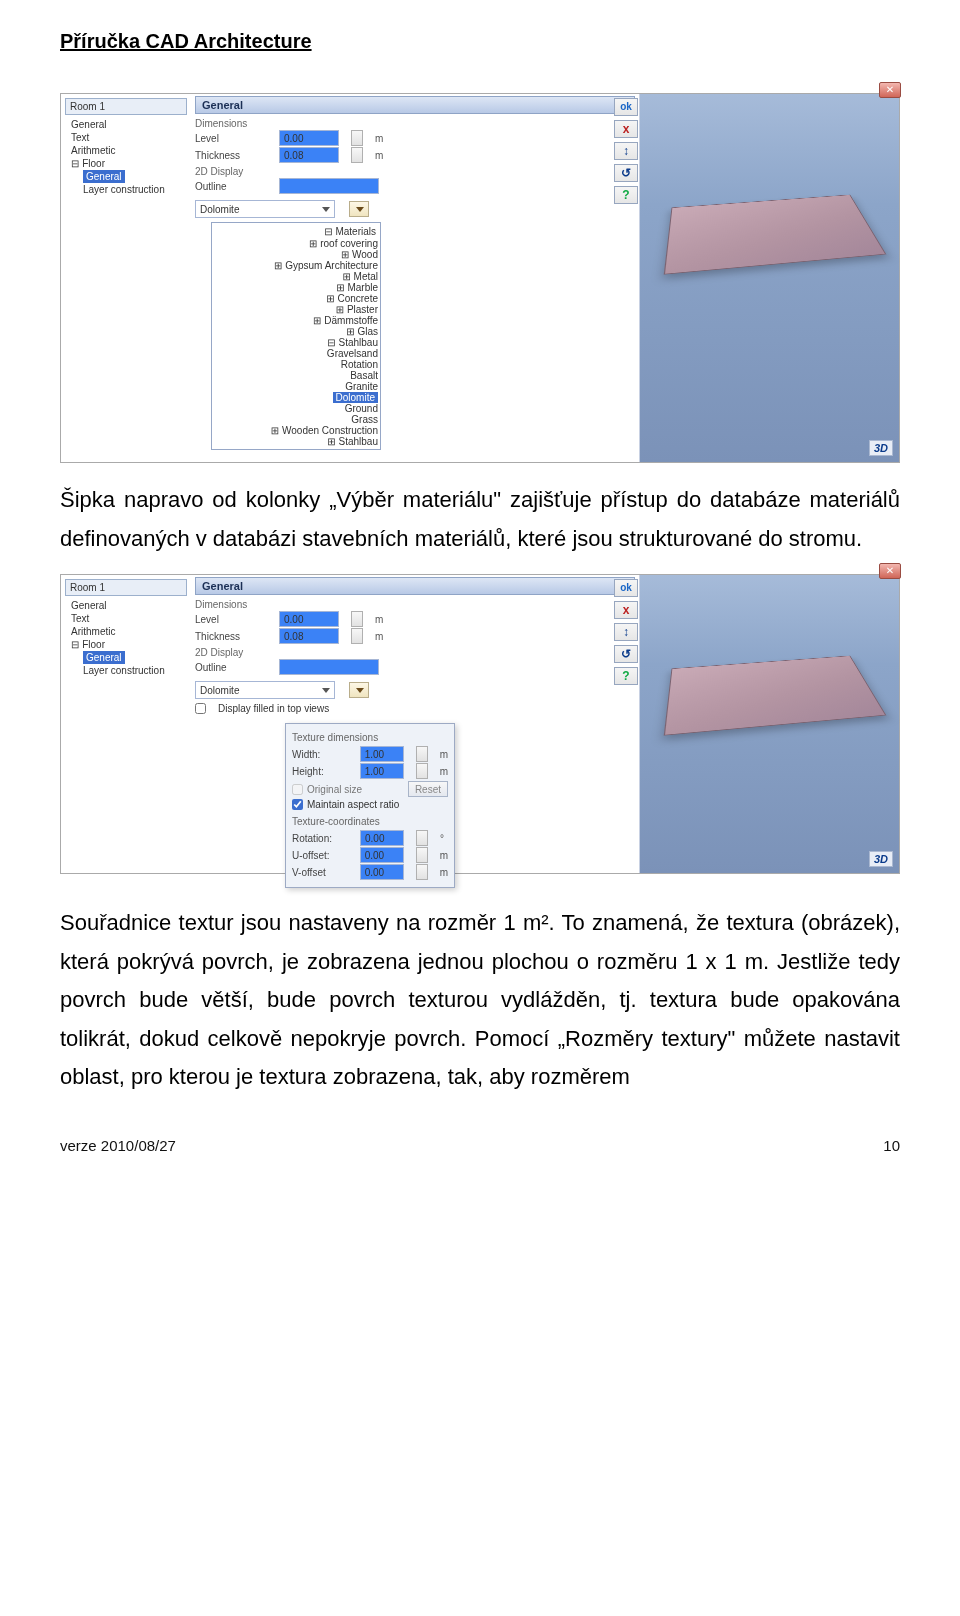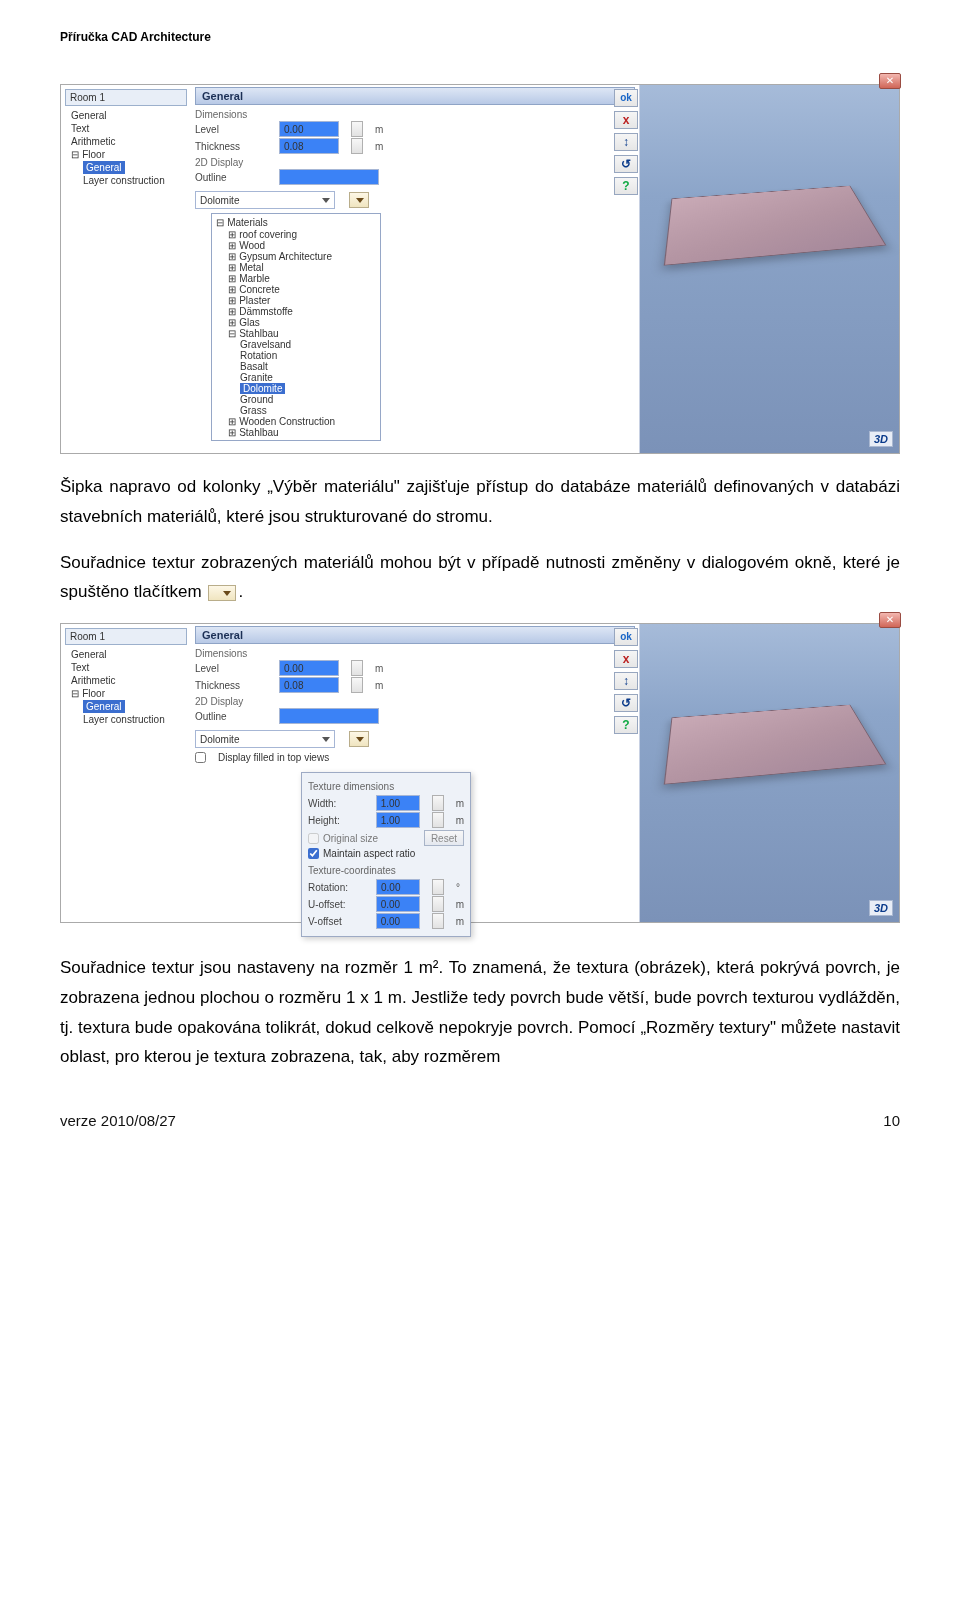--- a/index.html
+++ b/index.html
@@ -15,28 +15,29 @@
     padding: 30px 60px 40px 60px;
   }
   .header-row {
     display: flex;
     justify-content: space-between;
     align-items: baseline;
     margin-bottom: 40px;
   }
   .header-left {
     font-weight: bold;
-    font-size: 12px;
+    font-size: 20px;
+    text-decoration: underline;
   }
   .header-right {
     font-weight: bold;
     font-size: 26px;
   }
   .body-text {
-    font-size: 17px;
+    font-size: 22px;
     line-height: 1.75;
     text-align: justify;
     margin-bottom: 16px;
   }
   .inline-icon {
     display: inline-block;
     width: 28px;
     height: 16px;
     vertical-align: middle;
     background: linear-gradient(#fdf7e6, #f0e5c0);
@@ -149,20 +150,21 @@
     border-right: 4px solid transparent;
     border-top: 5px solid #555;
   }
   .mat-dropdown {
     width: 170px;
     border: 1px solid #96a7c7;
     background: #fff;
     margin: 4px 0 0 16px;
     font-size: 10px;
     padding: 2px;
+    text-align: right;
   }
   .mat-dropdown .m-item { padding: 0 2px; line-height: 1.3; }
   .mat-dropdown .m-sub { padding-left: 14px; }
   .mat-dropdown .m-sub2 { padding-left: 26px; }
   .mat-dropdown .sel {
     background: #3b6ecf; color: #fff;
     display: inline-block; padding: 0 3px;
   }
 
   .right-panel {
@@ -222,21 +224,21 @@
     border: 1px solid #9a4c42;
     border-radius: 2px;
     color: #fff;
     font-size: 10px;
     text-align: center;
     line-height: 14px;
   }
   .shot2 .mid-panel { padding-bottom: 10px; }
   .popup {
     position: absolute;
-    left: 240px; top: 148px;
+    left: 224px; top: 148px;
     width: 170px;
     border: 1px solid #9daac4;
     background: #eef2f8;
     padding: 6px;
     font-size: 10px;
     z-index: 5;
     box-shadow: 2px 2px 6px rgba(0,0,0,0.2);
   }
   .popup .sec-title {
     color: #666; font-size: 10px;
@@ -340,23 +342,20 @@
           <div class="rbtn">↺</div>
           <div class="rbtn q">?</div>
         </div>
         <div class="tile"></div>
         <div class="badge-3d">3D</div>
       </div>
     </div>
   </div>
 
   <p class="body-text">Šipka napravo od kolonky „Výběr materiálu" zajišťuje přístup do databáze materiálů definovaných v databázi stavebních materiálů, které jsou strukturované do stromu.</p>
-  <p class="body-text">
-    <span>Souřadnice textur zobrazených materiálů mohou být v případě nutnosti změněny v dialogovém okně, které je spuštěno tlačítkem </span><span class="inline-icon"></span><span>.</span>
-  </p>
 
   <div class="shot shot2" style="height:300px;margin-top:6px;">
     <div class="shot-body" style="height:100%;">
 
       <div class="sidebar-tree">
         <div class="title">Room 1</div>
         <div class="t-item"><span>General</span></div>
         <div class="t-item"><span>Text</span></div>
         <div class="t-item"><span>Arithmetic</span></div>
         <div class="t-item">⊟ <span>Floor</span></div>

